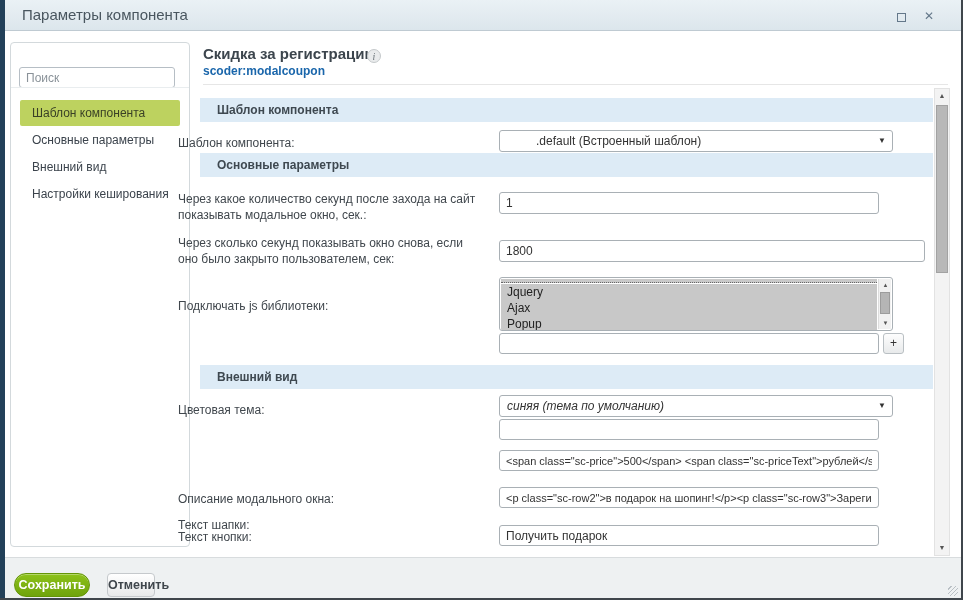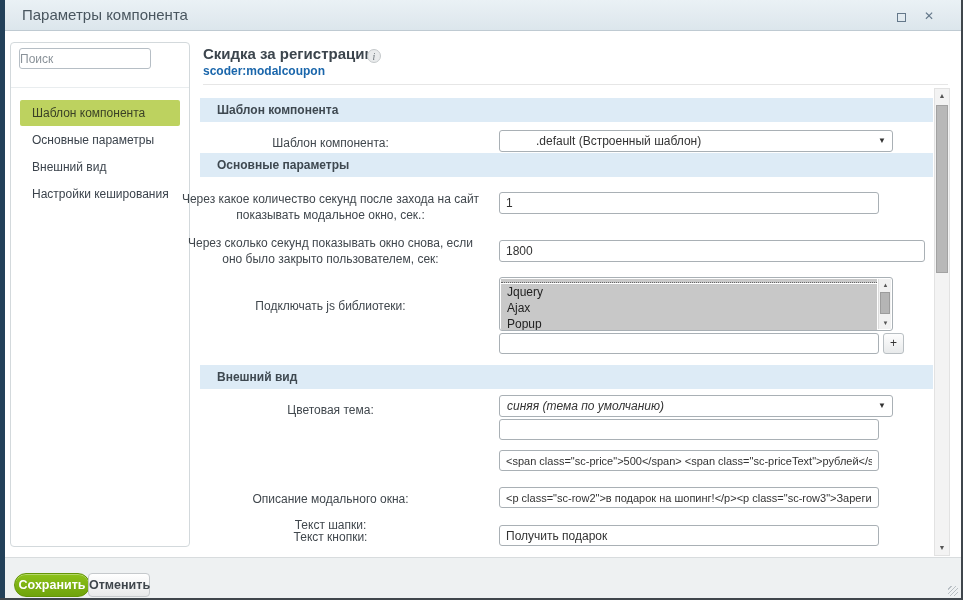--- a/index.html
+++ b/index.html
@@ -13,42 +13,42 @@
   .titlebar { position:absolute; left:5px; top:0; width:956px; height:31px;
               background:linear-gradient(#eaf1f5,#dce6ec); border-bottom:1px solid #bfcad2; }
   .titlebar .title { position:absolute; left:17px; top:0; line-height:30px; font-size:15px; color:#49565f; }
   .win-max { position:absolute; left:897px; top:13px; width:9px; height:9px; border:1px solid #64788a; cursor:pointer; }
   .win-close { position:absolute; left:921px; top:8px; width:16px; height:16px; font-size:12px; line-height:16px;
                text-align:center; color:#64788a; cursor:pointer; }
 
   
   .sidebar { position:absolute; left:10px; top:42px; width:180px; height:505px;
              border:1px solid #d3d9dc; border-radius:4px; background:#fff; }
-  .search { position:absolute; left:8px; top:5px; width:132px; height:21px; border:1px solid #b6bec5;
-            border-radius:3px; font-size:12px; padding:0 0; color:#333; font-family:inherit; }
+  .search { position:absolute; left:8px; top:24px; width:156px; height:21px; border:1px solid #b6bec5;
+            border-radius:3px; font-size:12px; padding:0 6px; color:#333; font-family:inherit; }
   .search::placeholder { color:#8a9299; }
   .side-hr { position:absolute; left:0; top:44px; width:100%; border-top:1px solid #e9edef; }
   .side-list { position:absolute; left:0; top:57px; width:100%; }
   .side-item { height:27px; line-height:27px; padding-left:21px; font-size:12px; color:#3b434c; cursor:pointer; }
   .side-item.selected { height:26px; line-height:26px; margin:0 9px 1px 9px; padding-left:12px;
                         background:#bdd25f; border-radius:2px; color:#3a4126; }
 
   
   .page-title { position:absolute; left:203px; top:45px; font-size:15px; font-weight:bold; color:#3c454d; }
   .info-icon { position:absolute; left:367px; top:49px; width:14px; height:14px; border-radius:50%;
                background:#e9ebec; border:1px solid #c5c9cb; color:#6b7378; font-size:10px; font-style:italic;
                font-family:"Liberation Serif", serif; text-align:center; line-height:13px; cursor:pointer; }
   .component-link { position:absolute; left:203px; top:64px; font-size:12px; font-weight:bold;
                     color:#1a66ab; text-decoration:none; cursor:pointer; }
   .head-hr { position:absolute; left:203px; top:84px; width:745px; border-top:1px solid #e6e6e6; }
 
   
   .sec { position:absolute; left:200px; width:733px; height:24px; background:#ddebf6;
          font-size:12px; font-weight:bold; color:#3e4850; line-height:24px; padding-left:17px; }
-  .lbl { position:absolute; left:178px; width:305px; text-align:center; font-size:12px;
+  .lbl { position:absolute; left:178px; width:305px; text-align:left; font-size:12px;
          color:#40474d; line-height:16px; }
   .inp { position:absolute; height:22px; border:1px solid #a9b0b5; border-radius:3px; background:#fff;
          font-size:12px; padding:0 6px; color:#333; font-family:inherit; }
   .inp.small { height:21px; font-size:11px; }
   .sel { position:absolute; height:22px; border:1px solid #a9b0b5; border-radius:3px; background:#fff;
          font-size:12px; color:#333; line-height:20px; padding:0 18px 0 7px; overflow:hidden;
          white-space:nowrap; cursor:pointer; }
   .sel .arrow { position:absolute; right:6px; top:0; font-size:8px; line-height:20px; color:#333; }
 
   .mselect { position:absolute; left:499px; top:277px; width:394px; height:54px;
@@ -78,21 +78,21 @@
   .vscroll .thumb { position:absolute; left:1px; top:16px; width:12px; height:168px; background:#b8b8b8;
                     border:1px solid #a2a2a2; cursor:pointer; }
 
   
   .footer { position:absolute; left:0; top:557px; width:963px; height:41px; background:#eef1f2;
             border-top:1px solid #d8dcde; }
   .btn-save { position:absolute; left:14px; top:15px; width:76px; height:24px; border-radius:12px;
               background:linear-gradient(#8dc21a,#6fa30c); border:1px solid #649507; color:#fff;
               font-weight:bold; font-size:12.5px; font-family:inherit; cursor:pointer;
               box-shadow:inset 0 1px 0 rgba(255,255,255,.35); }
-  .btn-cancel { position:absolute; left:88px; top:15px; width:62px; height:24px; border-radius:4px;
+  .btn-cancel { position:absolute; left:107px; top:15px; width:48px; height:24px; border-radius:4px;
               background:linear-gradient(#ffffff,#e7e9ea); border:1px solid #c5c9cc; color:#3f464c;
               font-weight:bold; font-size:12.5px; font-family:inherit; cursor:pointer; }
   .grip { position:absolute; left:948px; top:586px; width:10px; height:10px;
           background:repeating-linear-gradient(135deg, transparent 0 2px, #b9c0c5 2px 3px); }
 </style>
 </head>
 <body>
 
 <div class="dialog">
 

